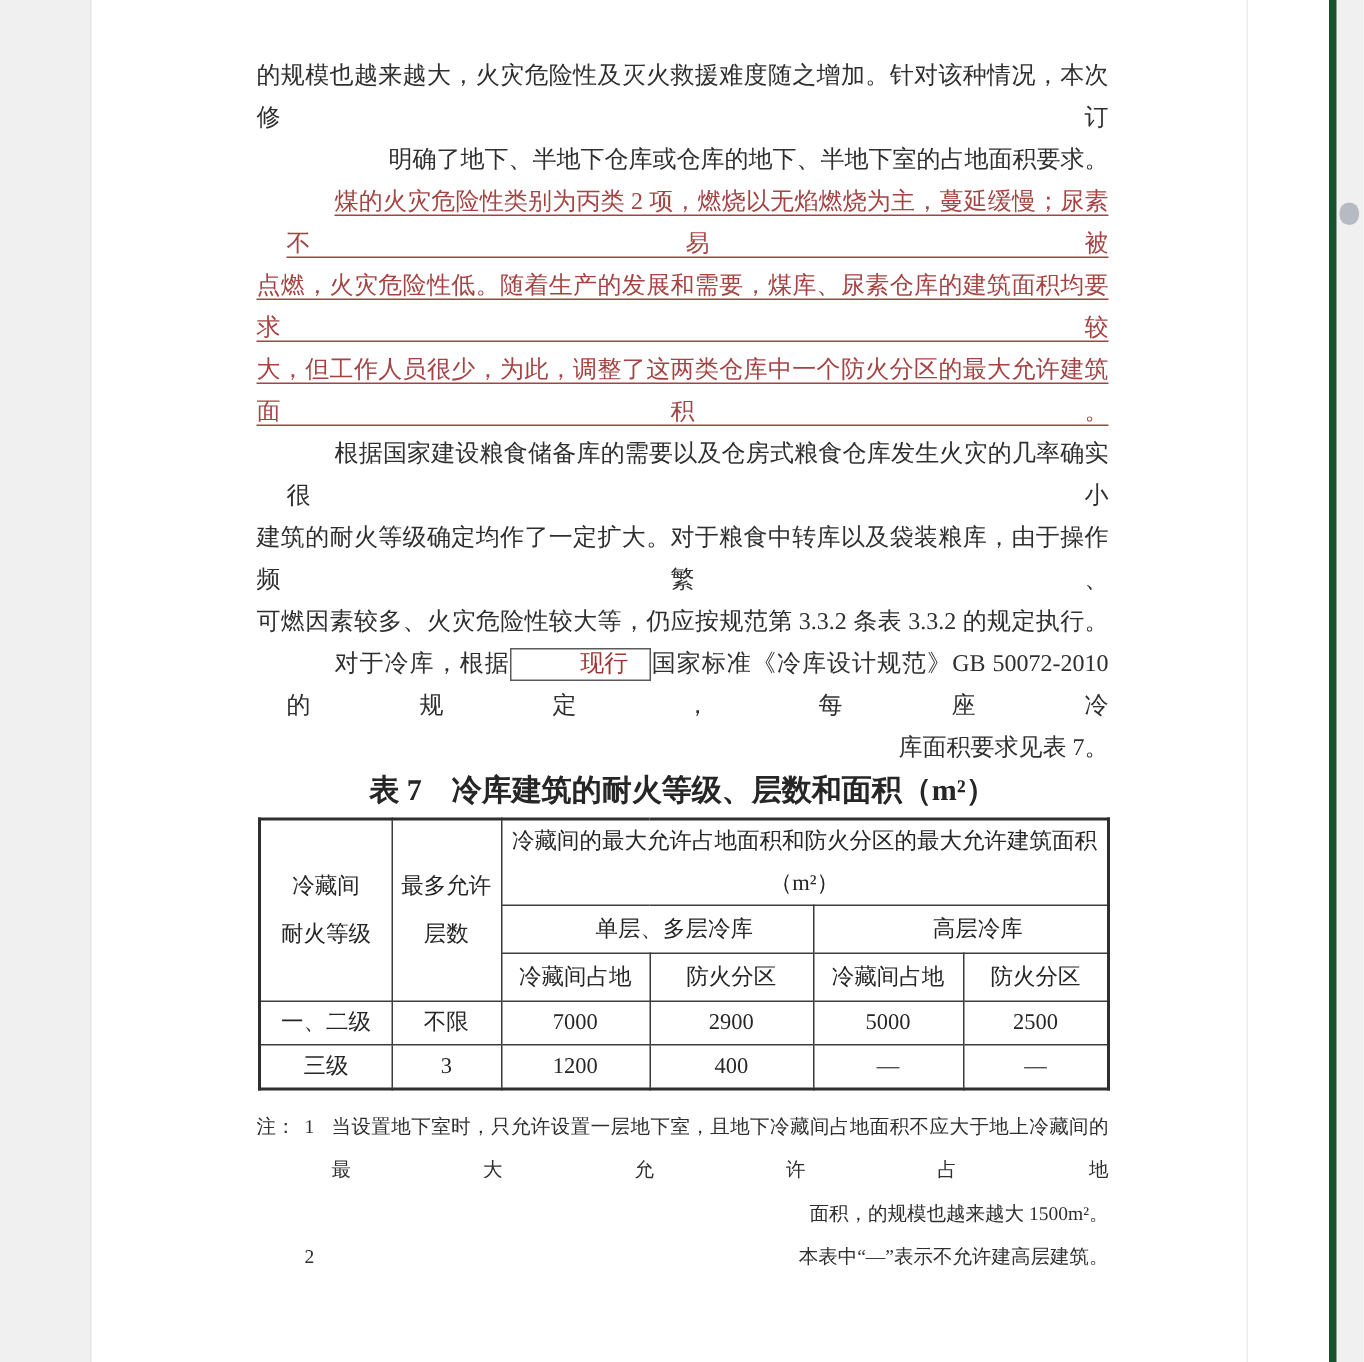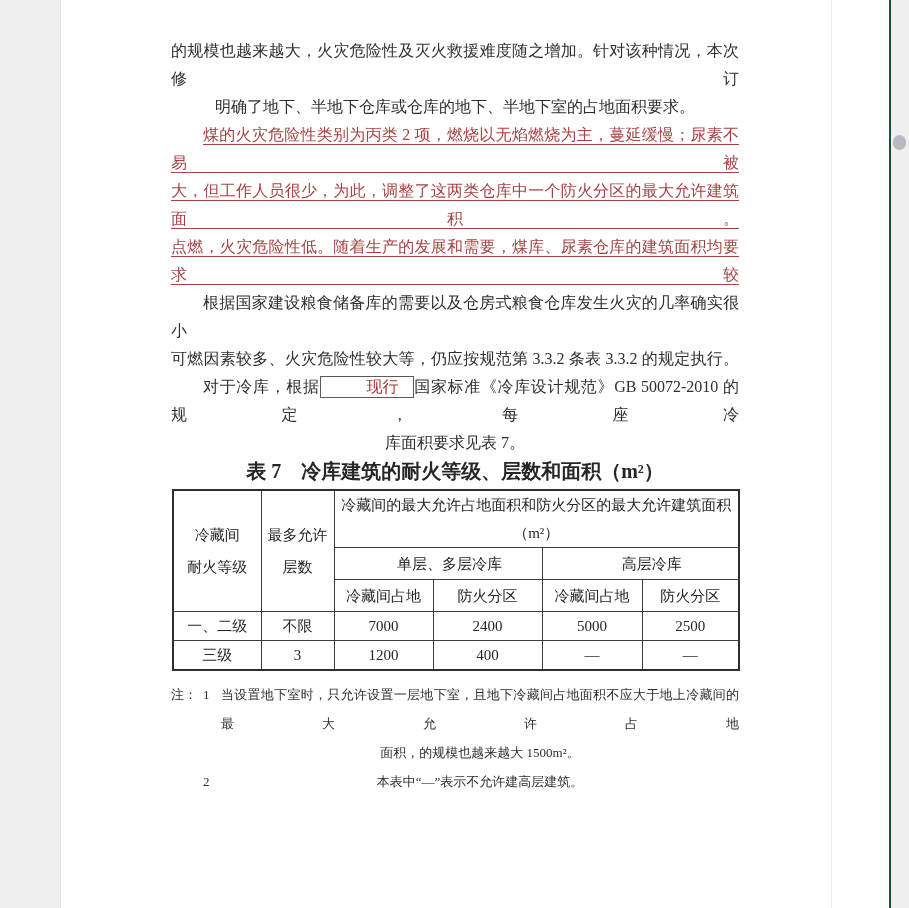--- a/index.html
+++ b/index.html
@@ -6,37 +6,37 @@
   html,body { width:909px; height:908px; overflow:hidden; }
   body {
     background:#f0f0f1;
     font-family:"Liberation Serif","DejaVu Serif",serif;
     position:relative;
   }
   .paper {
     position:absolute; left:60px; top:0; width:831px; height:908px;
     background:#ffffff;
     border-left:1px solid #e3e3e5;
-    border-right:2px solid #14532d;
+    border-right:5px solid #14532d;
   }
   .scan-edge {
     position:absolute; left:770px; top:0; width:1px; height:908px;
     background:#ededef;
   }
   .scroll-thumb {
     position:absolute; right:3px; top:135px; width:13px; height:15px;
     border-radius:7px; background:#b6bac2;
   }
   .content {
     position:absolute; left:110px; top:37px; width:568px;
     color:#2f2f2f; font-size:16px; line-height:28px;
   }
   .jline { text-align:justify; text-align-last:justify; }
-  .lline { text-align:center; }
-  .ind { text-indent:2em; }
+  .lline { text-align:right; }
+  .ind { text-indent:2em;margin-left:20px; }
   .red-para { color:#a54343; }
   .red-para .rline {
     text-decoration:underline;
     text-decoration-color:#a54343;
     text-decoration-thickness:1px;
     text-underline-offset:4px;
   }
   .boxed-word {
     display:inline-block;
     border:1px solid #5a5a5a;
@@ -79,26 +79,27 @@
 
   <div class="content">
 
     <div>
       <div class="jline">的规模也越来越大，火灾危险性及灭火救援难度随之增加。针对该种情况，本次修订</div>
       <div class="lline">明确了地下、半地下仓库或仓库的地下、半地下室的占地面积要求。</div>
     </div>
 
     <div class="red-para">
       <div class="jline ind rline">煤的火灾危险性类别为丙类 2 项，燃烧以无焰燃烧为主，蔓延缓慢；尿素不易被</div>
+      <div class="jline rline">点燃，火灾危险性低。随着生产的发展和需要，煤库、尿素仓库的建筑面积均要求较</div>
       <div class="jline rline">大，但工作人员很少，为此，调整了这两类仓库中一个防火分区的最大允许建筑面积。</div>
-      <div class="jline rline">点燃，火灾危险性低。随着生产的发展和需要，煤库、尿素仓库的建筑面积均要求较</div>
     </div>
 
     <div>
       <div class="jline ind">根据国家建设粮食储备库的需要以及仓房式粮食仓库发生火灾的几率确实很小</div>
+      <div class="jline">建筑的耐火等级确定均作了一定扩大。对于粮食中转库以及袋装粮库，由于操作频繁、</div>
       <div class="jline">可燃因素较多、火灾危险性较大等，仍应按规范第 3.3.2 条表 3.3.2 的规定执行。</div>
     </div>
 
     <div>
       <div class="jline ind"><span>对于冷库，根据</span><span class="boxed-word">现行</span><span>国家标准《冷库设计规范》GB 50072-2010 的规定，每座冷</span></div>
       <div class="lline">库面积要求见表 7。</div>
     </div>
 
     <div class="table-title">表 7　冷库建筑的耐火等级、层数和面积（m²）</div>
 
@@ -130,21 +131,21 @@
       <tr class="hr3">
         <td>冷藏间占地</td>
         <td>防火分区</td>
         <td>冷藏间占地</td>
         <td>防火分区</td>
       </tr>
       <tr class="dr">
         <td>一、二级</td>
         <td>不限</td>
         <td>7000</td>
-        <td>2400</td>
+        <td>2900</td>
         <td>5000</td>
         <td>2500</td>
       </tr>
       <tr class="dr">
         <td>三级</td>
         <td>3</td>
         <td>1200</td>
         <td>400</td>
         <td>—</td>
         <td>—</td>

